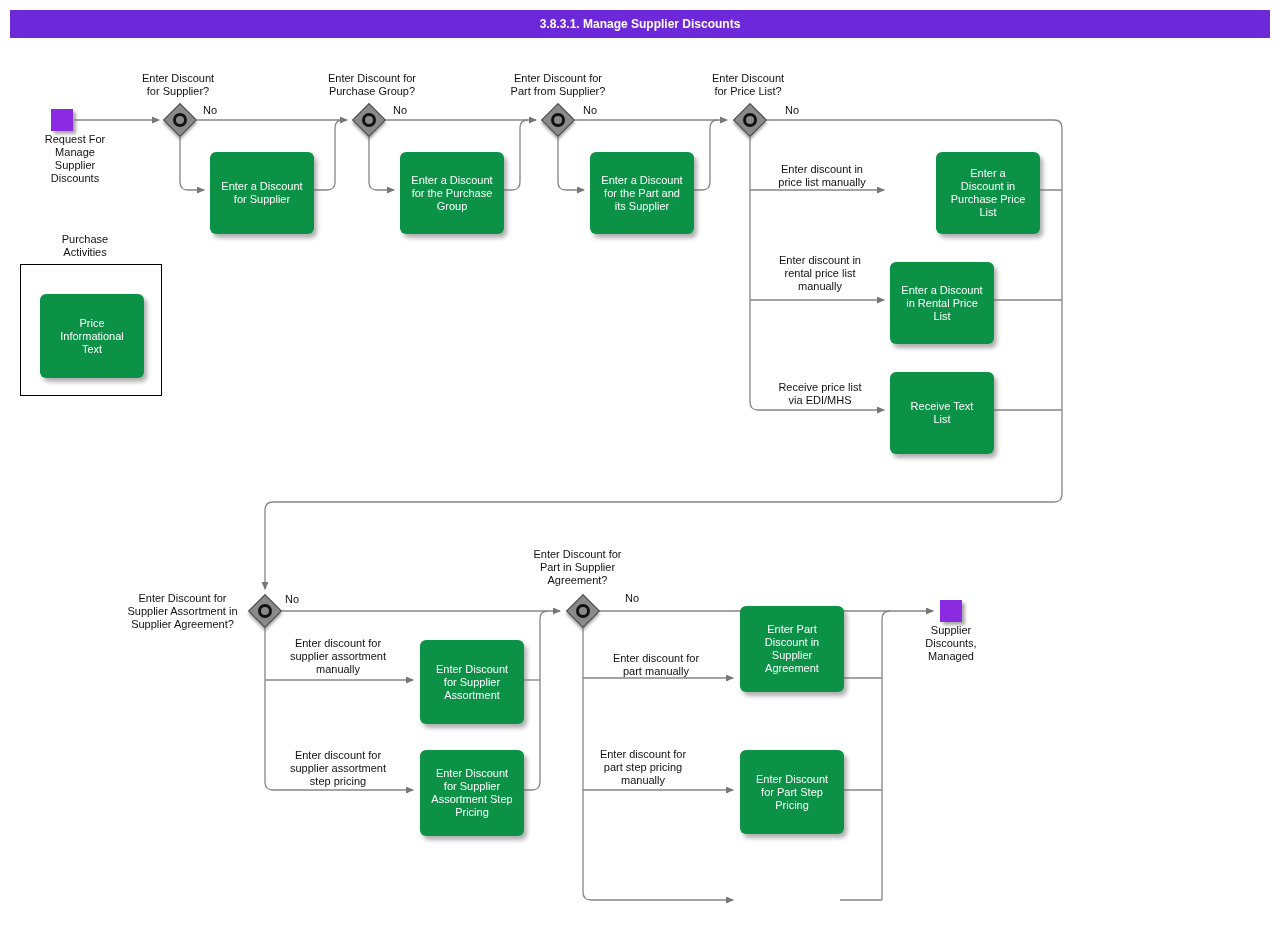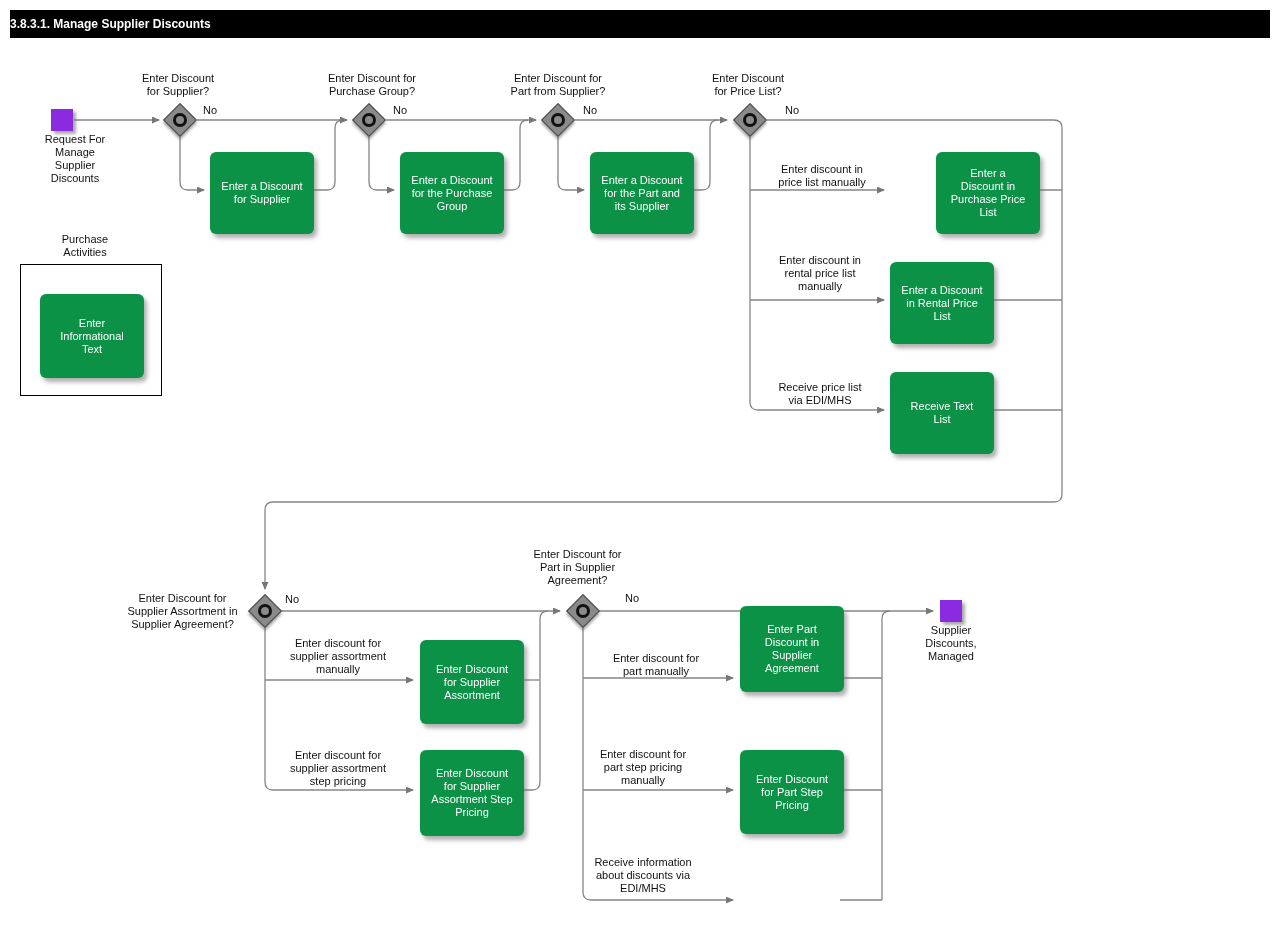--- a/index.html
+++ b/index.html
@@ -1,19 +1,19 @@
 <!DOCTYPE html>
 <html><head>
 <meta charset="utf-8">
 <style>
   html,body{margin:0;padding:0;background:#fff;}
   #canvas{position:relative;width:1280px;height:950px;background:#fff;overflow:hidden;
           font-family:"Liberation Sans",sans-serif;}
-  .titlebar{position:absolute;left:10px;top:10px;width:1260px;height:28px;background:#000000;
-            color:#fff;display:flex;align-items:center;justify-content:flex-start;
+  .titlebar{position:absolute;left:10px;top:10px;width:1260px;height:28px;background:#6d28d9;
+            color:#fff;display:flex;align-items:center;justify-content:center;
             font-size:12px;font-weight:bold;}
   .lbl{position:absolute;text-align:center;font-size:11px;line-height:13px;color:#111;
        white-space:pre-line;}
   .act{position:absolute;background:#0b9246;color:#fff;border-radius:6px;display:flex;
        align-items:center;justify-content:center;text-align:center;font-size:11px;
        line-height:13px;white-space:pre-line;padding:2px;
        box-shadow:3px 4px 4px rgba(110,110,110,.55);}
   .evt{position:absolute;width:22px;height:22px;background:#8a2be2;
        box-shadow:3px 3px 3px rgba(110,110,110,.6);}
   .diamond{position:absolute;width:34px;height:34px;}
@@ -147,21 +147,21 @@
 its Supplier</div>
   <div class="act" style="left:936px;top:152px;width:100px;height:78px">Enter a
 Discount in
 Purchase Price
 List</div>
   <div class="act" style="left:890px;top:262px;width:100px;height:78px">Enter a Discount
 in Rental Price
 List</div>
   <div class="act" style="left:890px;top:372px;width:100px;height:78px">Receive Text
 List</div>
-  <div class="act" style="left:40px;top:294px;width:100px;height:80px">Enter
+  <div class="act" style="left:40px;top:294px;width:100px;height:80px">Price
 Informational
 Text</div>
   <div class="act" style="left:420px;top:640px;width:100px;height:80px">Enter Discount
 for Supplier
 Assortment</div>
   <div class="act" style="left:420px;top:750px;width:100px;height:82px">Enter Discount
 for Supplier
 Assortment Step
 Pricing</div>
   <div class="act" style="left:740px;top:606px;width:100px;height:82px">Enter Part
@@ -183,17 +183,14 @@
 supplier assortment
 manually</div>
   <div class="lbl" style="left:272px;top:749px;width:132px">Enter discount for
 supplier assortment
 step pricing</div>
   <div class="lbl" style="left:590px;top:652px;width:132px">Enter discount for
 part manually</div>
   <div class="lbl" style="left:577px;top:748px;width:132px">Enter discount for
 part step pricing
 manually</div>
-  <div class="lbl" style="left:570px;top:856px;width:146px">Receive information
-about discounts via
-EDI/MHS</div>
 
 </div>
 
 </body></html>

